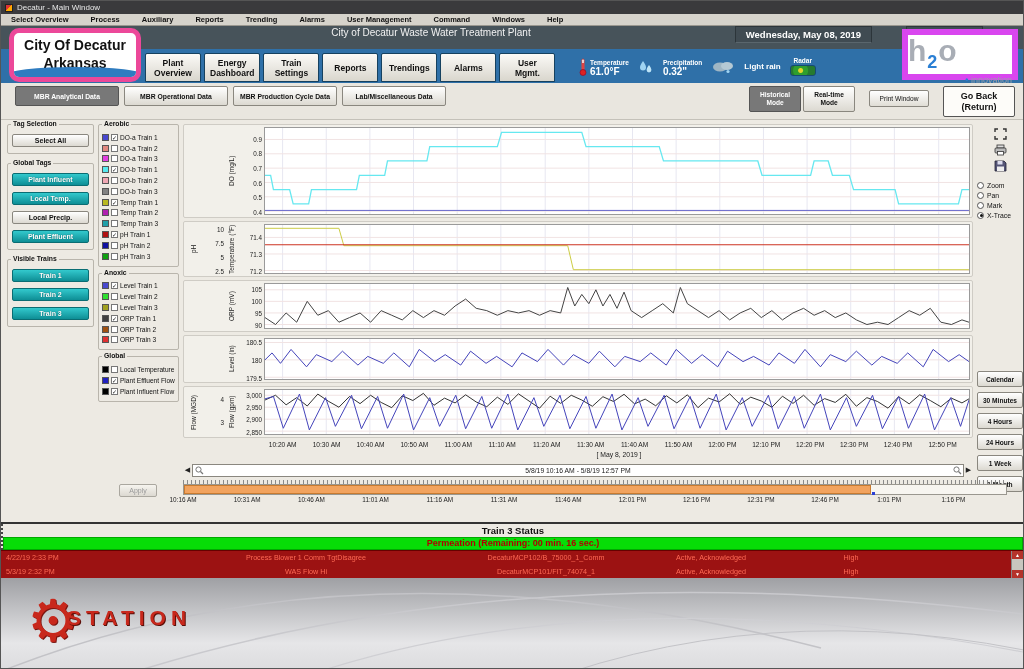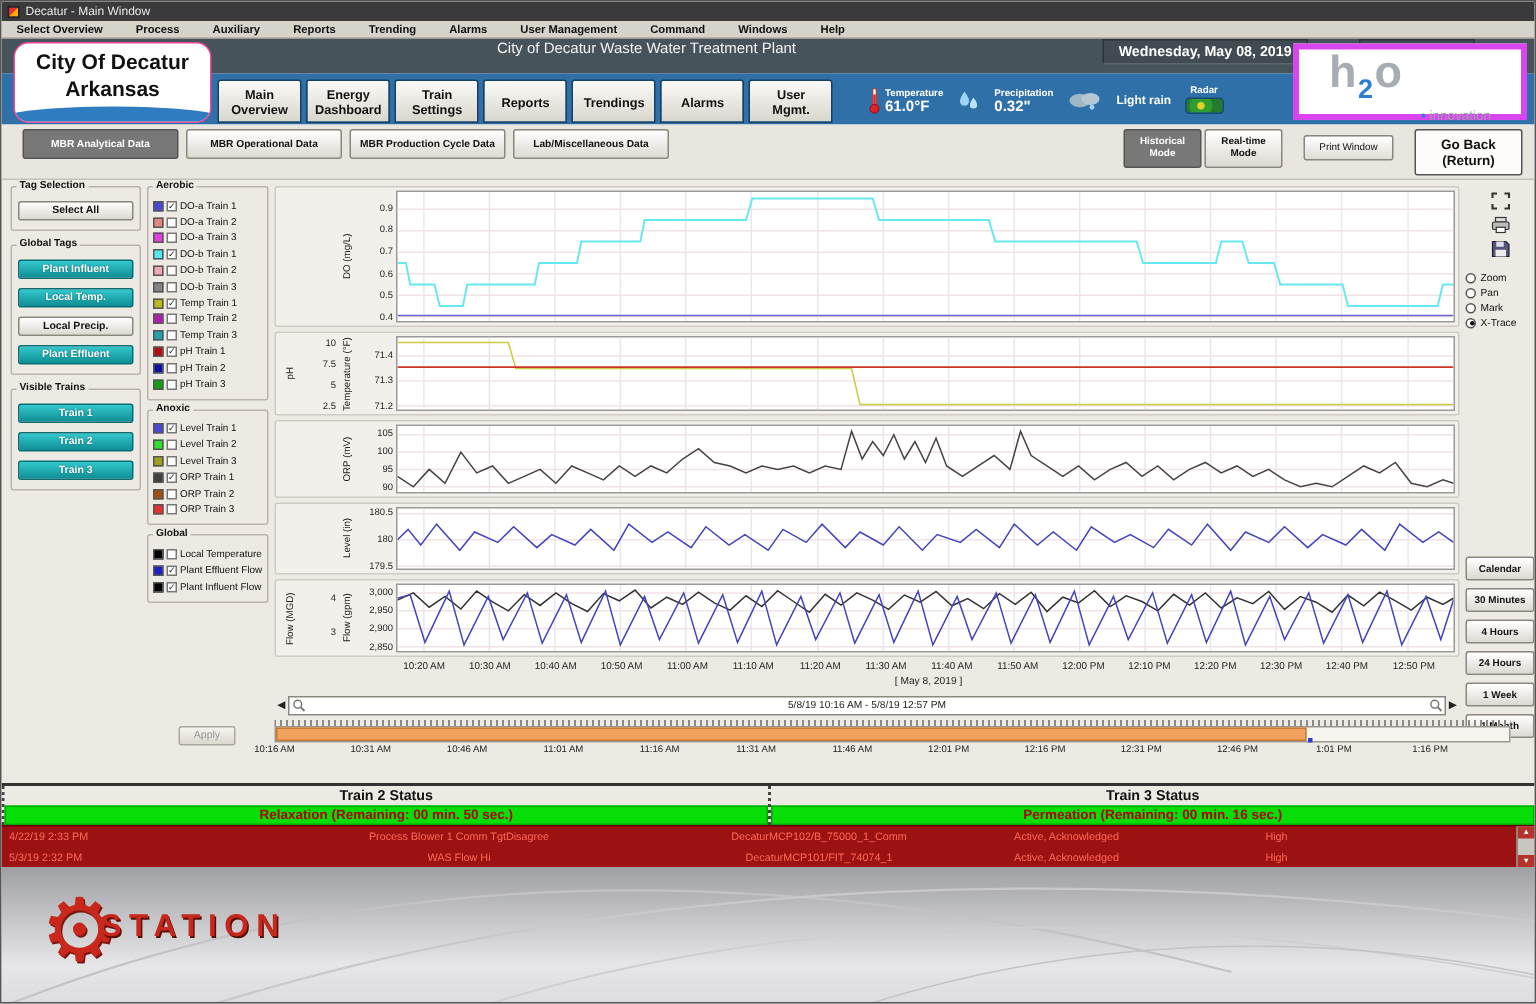--- a/index.html
+++ b/index.html
@@ -22,25 +22,25 @@
   .nav-tabs{position:absolute;left:144px;top:27px;display:flex;gap:3px;}
   .nav-tab{height:29px;min-width:56px;padding:2px 5px;background:linear-gradient(#fbfaf7,#d9d6cd);border:1px solid #16415f;border-radius:2px 2px 0 0;display:flex;flex-direction:column;align-items:center;justify-content:center;font-size:8.5px;font-weight:bold;color:#111;line-height:10px;text-align:center;cursor:default;}
   .weather{position:absolute;left:578px;top:26px;height:29px;display:flex;align-items:center;gap:9px;color:#fff;}
   .wx-block{display:flex;align-items:center;gap:3px;}
   .wx-col{display:flex;flex-direction:column;line-height:9px;}
   .wx-label{font-size:6.5px;font-weight:bold;}
   .wx-value{font-size:10px;font-weight:bold;}
   .condition{font-size:8px;font-weight:bold;}
   .radar-col{display:flex;flex-direction:column;align-items:center;line-height:8px;}
   .radar-img{width:26px;height:11px;border-radius:3px;border:1px solid #164a72;background:radial-gradient(circle at 40% 50%,#e4d22a 0 2px,#2f9e2f 3px 7px,#267a2f 8px);}
-  .logo-box{position:absolute;left:8px;top:2px;width:132px;height:54px;background:#fff;border:1px solid #ec4899;border-radius:10px;overflow:hidden;text-align:center;z-index:5;}
+  .logo-box{position:absolute;left:8px;top:2px;width:132px;height:54px;background:#fff;border:5px solid #ec4899;border-radius:10px;overflow:hidden;text-align:center;z-index:5;}
   .logo-box .l1{font-size:14px;font-weight:bold;color:#111;margin-top:4px;}
   .logo-box .l2{font-size:14px;font-weight:bold;color:#111;margin-top:2px;}
   .swoosh{position:absolute;bottom:-6px;left:-8px;right:-8px;height:16px;background:#2f7cc0;border-radius:50% 50% 0 0;}
-  .h2o-box{position:absolute;right:5px;top:3px;width:156px;height:51px;background:#fff;border:4px solid #d946ef;z-index:5;padding:1px 20px;}
+  .h2o-box{position:absolute;right:5px;top:3px;width:116px;height:51px;background:#fff;border:6px solid #d946ef;z-index:5;padding:1px 0;}
   .h2o-main{font-size:30px;font-weight:bold;color:#a8adb5;line-height:30px;letter-spacing:1px;}
   .h2o-main sub{color:#2a7fd4;font-size:18px;}
   .h2o-sub{font-size:9px;color:#9aa0a8;text-align:right;margin-top:-2px;}
   .h2o-sub .dot{color:#2a7fd4;font-weight:bold;}
   
   .subnav{position:relative;height:37px;background:#e9e6df;border-bottom:1px solid #c4c1b9;display:flex;align-items:flex-start;padding:3px 8px 0 14px;}
   .snav-tabs{display:flex;gap:5px;}
   .snav-tab{width:104px;height:20px;background:linear-gradient(#ffffff,#dcd9d1);border:1px solid #8a877f;border-radius:2px;font-size:6.8px;font-weight:bold;display:flex;align-items:center;justify-content:center;text-align:center;color:#111;cursor:default;}
   .snav-tab.active{background:#787878;color:#fff;border-color:#555;}
   .subnav-right{margin-left:auto;display:flex;align-items:flex-start;gap:14px;}
@@ -167,21 +167,21 @@
               <circle cx="7" cy="7" r="6.2" fill="none" stroke="#fff" stroke-width="1"></circle>
               <circle cx="7" cy="5.2" r="2" fill="#fff"></circle>
               <path d="M3,11.5 a4,3.4 0 0 1 8,0" fill="#fff"></path>
             </svg>
         </span>
       </div>
     </div>
     <div class="header-blue"></div>
     <div class="nav-tabs" id="nav-tabs">
         <div class="nav-tab">
-          <div class="nav-tab-line">Main</div>
+          <div class="nav-tab-line">Plant</div>
           <div class="nav-tab-line">Overview</div>
         </div>
         <div class="nav-tab">
           <div class="nav-tab-line">Energy</div>
           <div class="nav-tab-line">Dashboard</div>
         </div>
         <div class="nav-tab">
           <div class="nav-tab-line">Train</div>
           <div class="nav-tab-line">Settings</div>
         </div>
@@ -724,24 +724,20 @@
           <div class="tool-btn">1 Week</div>
           <div class="tool-btn">1 Month</div>
         </div>
     </div>
 
     <div class="apply-btn">Apply</div>
   </div>
 
   <div class="status-row" id="status-row">
       <div class="status-col sep">
-        <div class="status-title">Train 2 Status</div>
-        <div class="status-msg">Relaxation (Remaining: 00 min. 50 sec.)</div>
-      </div>
-      <div class="status-col sep">
         <div class="status-title">Train 3 Status</div>
         <div class="status-msg">Permeation (Remaining: 00 min. 16 sec.)</div>
       </div>
     </div>
 
   <div class="alarms">
     <div class="alarm-rows" id="alarm-rows">
         <div class="alarm-row">
           <span class="acol acol-timestamp">4/22/19 2:33 PM</span>
           <span class="acol acol-description">Process Blower 1 Comm TgtDisagree</span>

